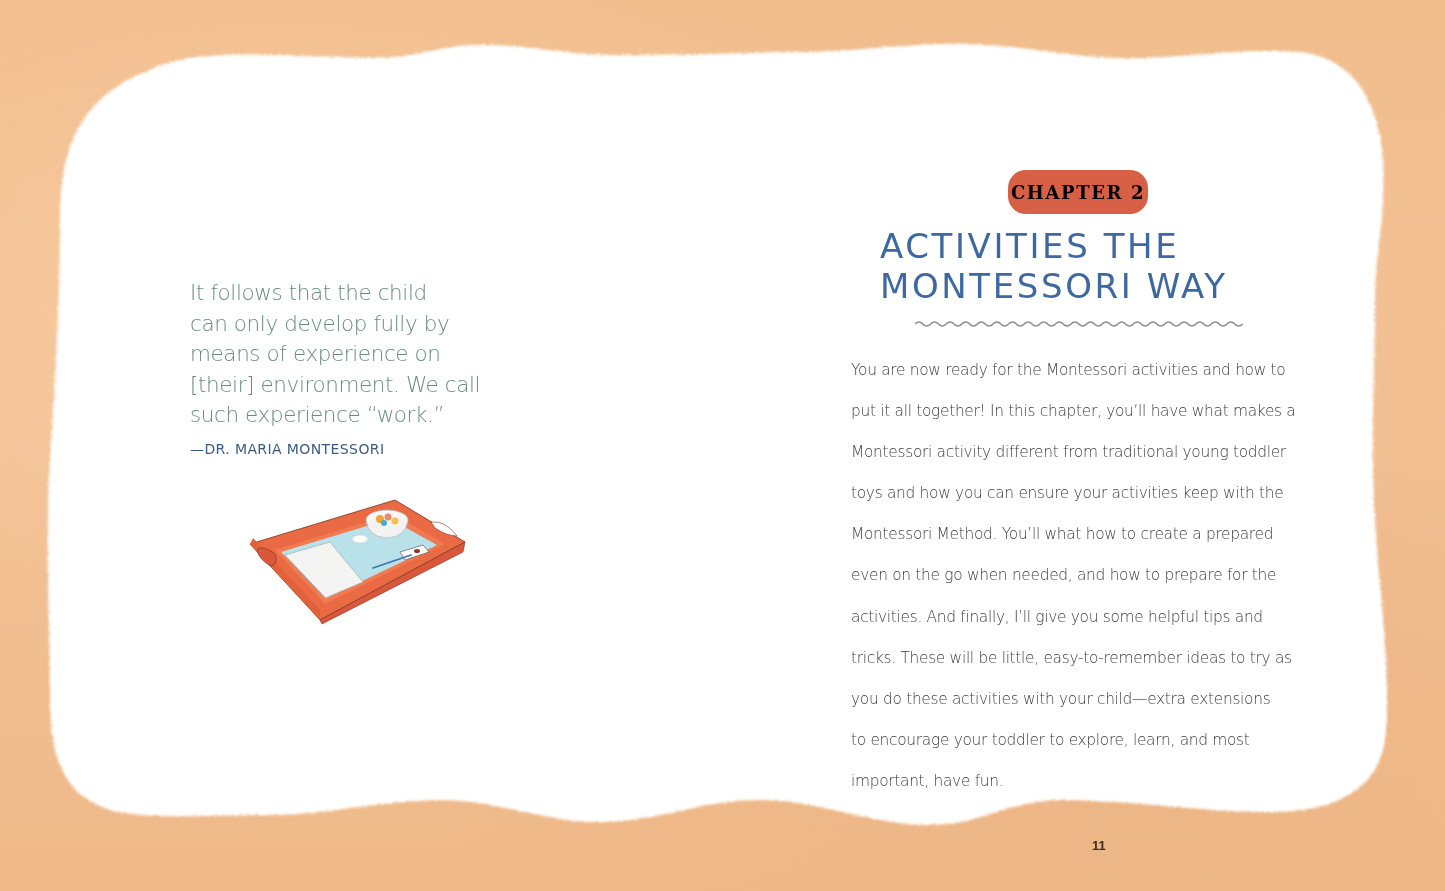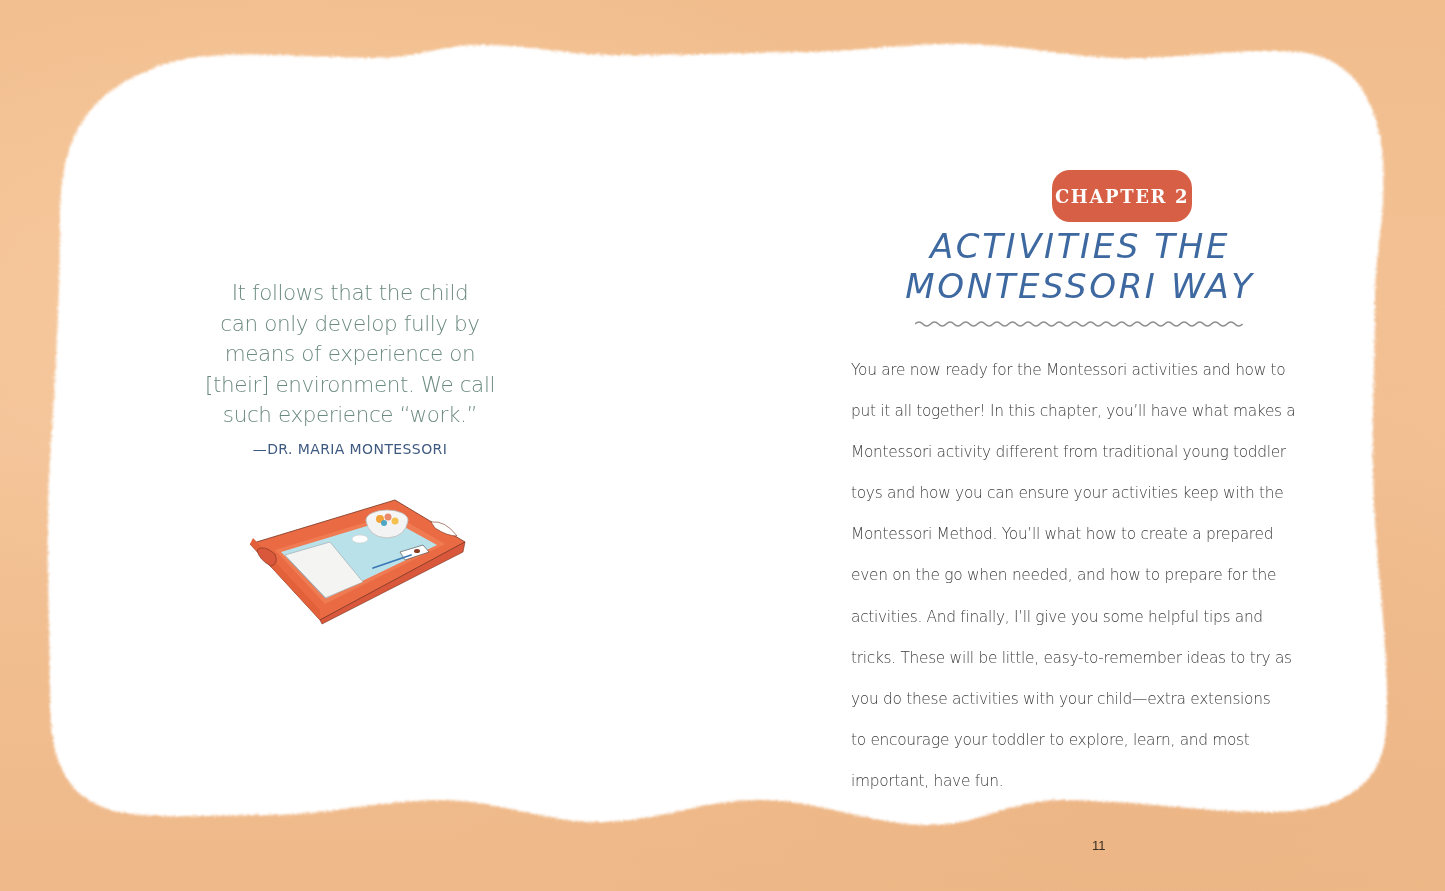--- a/index.html
+++ b/index.html
@@ -28,21 +28,21 @@
       top: 0;
       width: 1445px;
       height: 891px;
     }
     
     .quote-block {
       position: absolute;
       left: 190px;
       top: 278px;
       width: 320px;
-      text-align: center;
+      text-align: left;
     }
     .quote-text {
       color: #6b8a7f;
       font-family: "DejaVu Sans", sans-serif;
       font-weight: 300;
       font-size: 21.5px;
       line-height: 30.6px;
       letter-spacing: -0.4px;
     }
     .quote-attr {
@@ -55,47 +55,45 @@
     .tray {
       position: absolute;
       left: 245px;
       top: 492px;
       width: 225px;
       height: 135px;
     }
     
     .chapter-badge {
       position: absolute;
-      left: 1052px;
+      left: 1008px;
       top: 170px;
       width: 140px;
-      height: 52px;
+      height: 44px;
       border-radius: 18px;
       background: #d65f45;
-      color: #ffffff;
+      color: #000000;
       font-family: "DejaVu Serif", serif;
       font-weight: bold;
       font-size: 18px;
       letter-spacing: 1.6px;
       display: flex;
       align-items: center;
       justify-content: center;
     }
     .chapter-title {
       position: absolute;
       left: 880px;
       top: 226px;
       width: 400px;
-      text-align: center;
       color: #3e68a0;
       font-family: "DejaVu Sans", sans-serif;
       font-size: 34px;
       line-height: 40px;
       letter-spacing: 2.6px;
-      font-style: italic;
     }
     .wave-divider {
       position: absolute;
       left: 915px;
       top: 318px;
       width: 328px;
       height: 12px;
     }
     .body-text {
       position: absolute;
@@ -110,21 +108,21 @@
       letter-spacing: -0.3px;
     }
     .body-text span { display: block; white-space: nowrap; margin-top: 17px; }
     .page-number {
       position: absolute;
       left: 1092px;
       top: 838px;
       color: #3a2e24;
       font-family: "Liberation Sans", sans-serif;
       font-size: 13px;
-      font-weight: normal;
+      font-weight: bold;
     }
   </style>
 </head>
 <body>
 
 <div class="frame-bg"></div>
 
 <svg class="page-svg" viewBox="0 0 1445 891">
   <defs>
     <filter id="rough" x="-5%" y="-5%" width="110%" height="110%">

